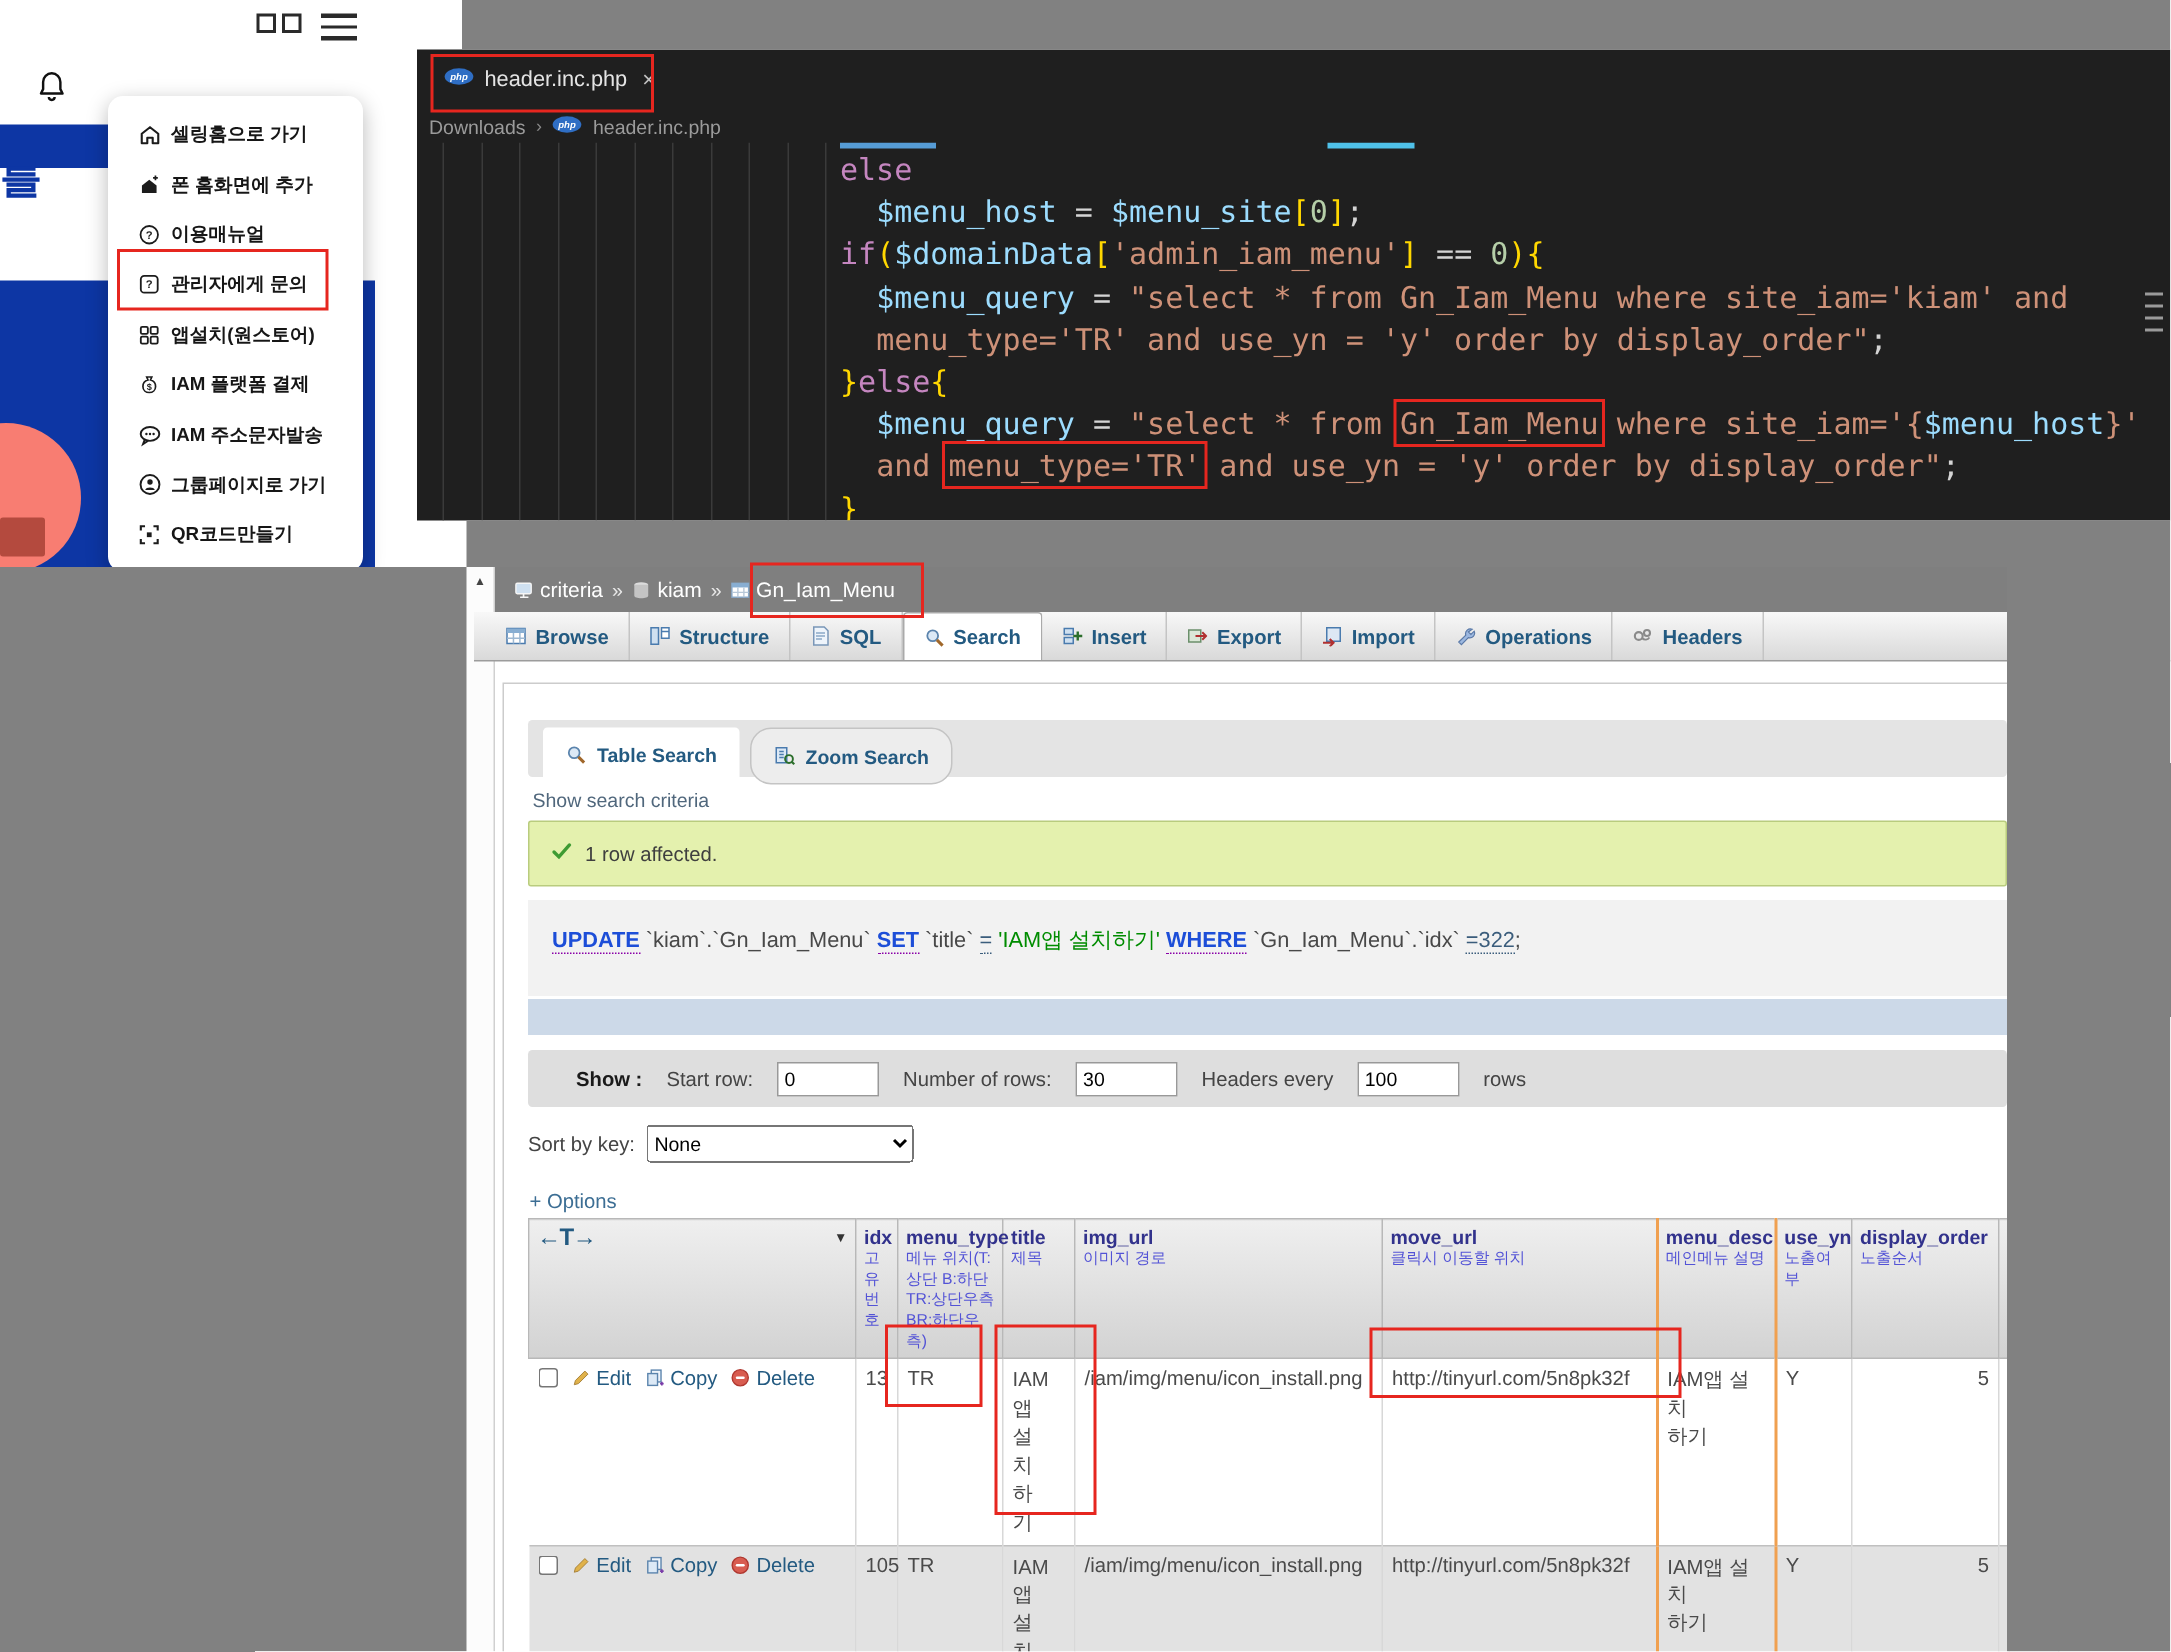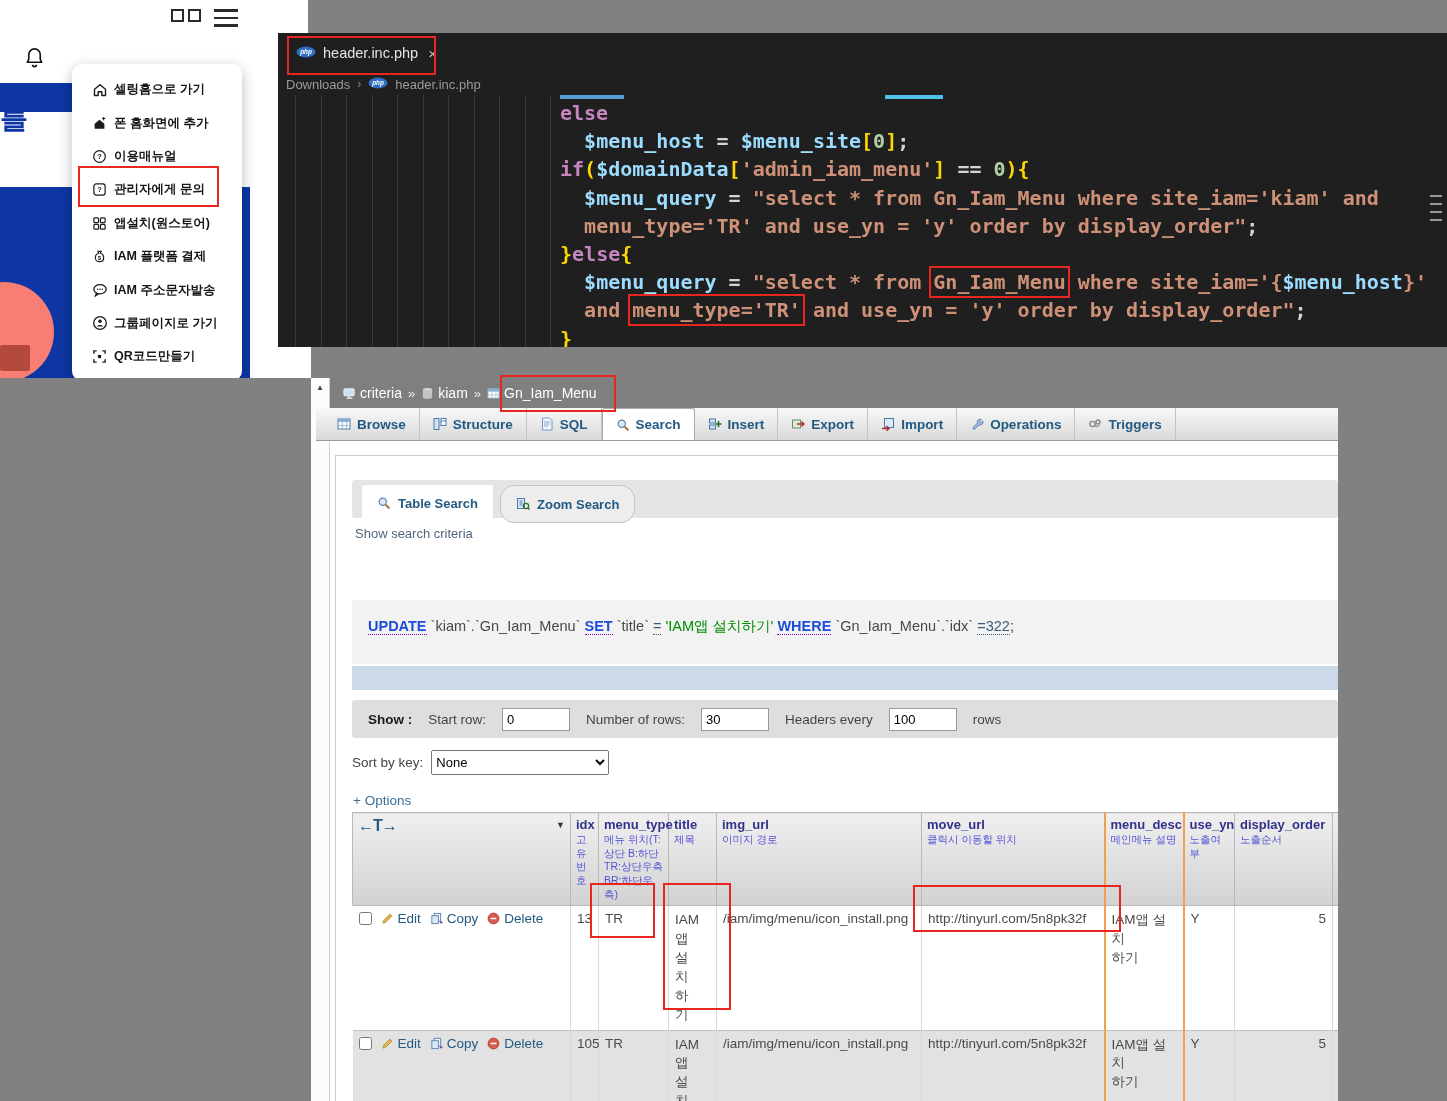--- a/index.html
+++ b/index.html
@@ -29,21 +29,21 @@
   .menu-item .mi{width:17px;display:inline-flex;justify-content:center;}
 
   
   .editor-bg{left:278px;top:33px;width:1169px;height:314px;background:#1f1f1f;}
   .ed-tab{left:286px;top:38px;height:30px;display:flex;align-items:center;gap:7px;padding:0 10px;
           color:#e4e4e4;font-size:14.5px;cursor:pointer;}
   .ed-close{color:#c0c0c0;font-size:15px;margin-left:3px;cursor:pointer;}
   .ed-crumb{left:286px;top:73px;height:22px;display:flex;align-items:center;gap:7px;
             color:#9b9b9b;font-size:13px;}
   .ed-crumb .sep{font-size:12px;color:#8a8a8a;}
-  .code-area{left:278px;top:95px;width:1169px;height:252px;overflow:hidden;font-weight:bold;}
+  .code-area{left:278px;top:95px;width:1169px;height:252px;overflow:hidden;}
   .iguide{position:absolute;top:0;bottom:0;width:1px;background:#3a3a3a;}
   #code-lines{position:absolute;left:282px;top:4px;font-family:"DejaVu Sans Mono",monospace;
               font-size:20px;line-height:28.2px;white-space:pre;}
   .tok-k{color:#C586C0;} .tok-v{color:#9CDCFE;} .tok-s{color:#CE9178;}
   .tok-n{color:#B5CEA8;} .tok-p{color:#D4D4D4;} .tok-b{color:#FFD700;}
   .boxed{outline:2.5px solid #e6261f;outline-offset:2px;}
   .frag{position:absolute;height:4px;top:0;}
   .mmap{position:absolute;left:1152px;width:12px;height:2px;background:#9a9a9a;}
 
   
@@ -70,21 +70,21 @@
           border-radius:2px;display:flex;align-items:center;gap:8px;padding-left:14px;box-sizing:border-box;
           font-size:13.5px;color:#3f3f3f;}
   .sql-box{left:352px;top:600px;width:986px;height:64px;background:#f2f2f2;padding:17px 0 0 16px;box-sizing:border-box;
            font-size:14.5px;}
   .sq-kw{color:#1d4ed8;font-weight:bold;border-bottom:1px dotted #8a00a8;}
   .sq-id{color:#484848;} .sq-pl{color:#484848;}
   .sq-equ{color:#3b5d7c;border-bottom:1px dotted #3b5d7c;}
   .sq-str{color:#008c00;}
   .blue-bar{left:352px;top:666px;width:986px;height:24px;background:#ccd9e8;}
   .show-bar{left:352px;top:700px;width:986px;height:38px;background:#dedede;border-radius:3px;
-            display:flex;align-items:center;gap:16px;padding-left:16px;box-sizing:border-box;
+            display:flex;align-items:center;gap:16px;padding-left:32px;box-sizing:border-box;
             font-size:13.5px;color:#444;}
   .show-bar b{color:#1a1a1a;}
   .show-bar input{width:58px;height:19px;border:1px solid #999;font-size:13px;padding:1px 4px;
                   font-family:"Liberation Sans",sans-serif;}
   .sort-row{left:352px;top:750px;display:flex;align-items:center;gap:8px;font-size:13.5px;color:#444;}
   .sort-row select{width:178px;height:25px;font-size:13px;}
   .options-link{left:353px;top:793px;font-size:13.5px;color:#3c6e94;cursor:pointer;}
 
   
   .rtable{left:352px;top:812px;}
@@ -376,21 +376,21 @@
         <span>Operations</span>
       </div>
       <div class="pma-tab">
         <span class="mi">
           <svg viewBox="0 0 14 14" width="14" height="14">
             <circle cx="4.5" cy="7" r="2.6" fill="none" stroke="#8a8a8a" stroke-width="1.4"></circle>
             <circle cx="10" cy="5" r="2" fill="none" stroke="#8a8a8a" stroke-width="1.4"></circle>
             <path d="M6.8 8.5c1.5 1.5 3.8 1 4.8-.5" fill="none" stroke="#8a8a8a" stroke-width="1.2"></path>
           </svg>
         </span>
-        <span>Triggers</span>
+        <span>Headers</span>
       </div>
     </div>
   <div class="abs frame"></div>
 
   <div class="abs subtab-strip">
     <div class="pill on">
       <span id="ts-icon">
           <svg viewBox="0 0 14 14" width="14" height="14">
             <circle cx="5.8" cy="5.8" r="3.6" fill="#dce9f6" stroke="#5b84ad" stroke-width="1.2"></circle>
             <path d="M8.6 8.6 12.4 12.4" stroke="#a0672a" stroke-width="2"></path>
@@ -406,20 +406,26 @@
             <circle cx="10" cy="9" r="2.6" fill="none" stroke="#2b6e2b" stroke-width="1.3"></circle>
             <path d="M11.8 10.8 13.5 12.5" stroke="#2b6e2b" stroke-width="1.5"></path>
           </svg>
         </span>
       <span>Zoom Search</span>
     </div>
   </div>
 
   <div class="abs criteria" style="left: 355px; top: 526px;">Show search criteria</div>
 
+  <div class="abs msg-ok">
+    <span id="check-slot"><svg viewBox="0 0 16 16" width="15" height="15">
+          <path d="M2.5 8.5 6 12 13.5 3.5" fill="none" stroke="#3e9b33" stroke-width="2.4" stroke-linecap="round"></path>
+        </svg></span>
+    <span>1 row affected.</span>
+  </div>
 
   <div class="abs sql-box" id="sql-box"><span class="sq-kw">UPDATE</span><span class="sq-pl"> </span><span class="sq-id">`kiam`</span><span class="sq-pl">.</span><span class="sq-id">`Gn_Iam_Menu`</span><span class="sq-pl"> </span><span class="sq-kw">SET</span><span class="sq-pl"> </span><span class="sq-id">`title`</span><span class="sq-pl"> </span><span class="sq-equ">=</span><span class="sq-pl"> </span><span class="sq-str">'IAM앱 설치하기'</span><span class="sq-pl"> </span><span class="sq-kw">WHERE</span><span class="sq-pl"> </span><span class="sq-id">`Gn_Iam_Menu`</span><span class="sq-pl">.</span><span class="sq-id">`idx`</span><span class="sq-pl"> </span><span class="sq-equ">=322</span><span class="sq-pl">;</span></div>
   <div class="abs blue-bar"></div>
 
   <div class="abs show-bar">
     <b>Show :</b>
     <span>Start row:</span>
     <input value="0" style="">
     <span>Number of rows:</span>
     <input value="30" style="">

